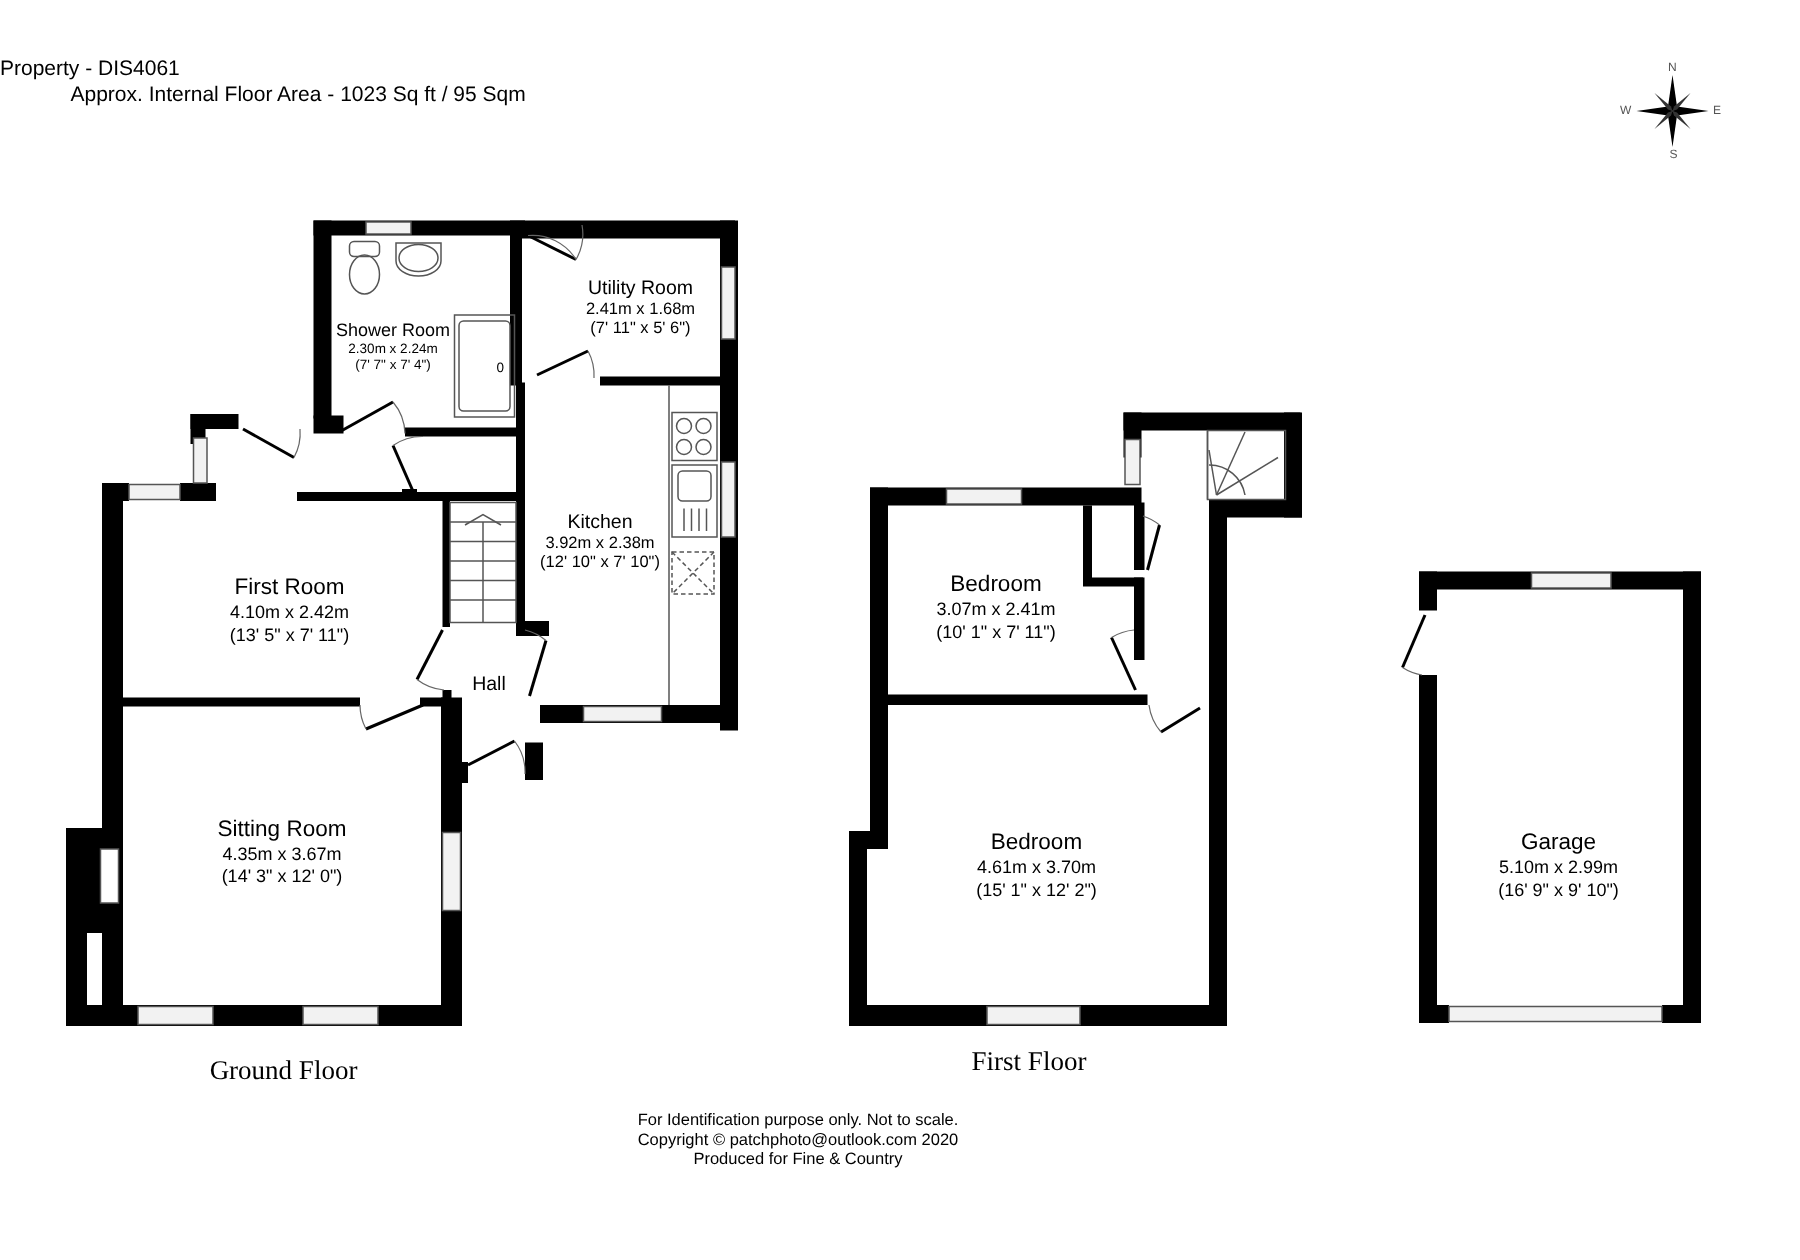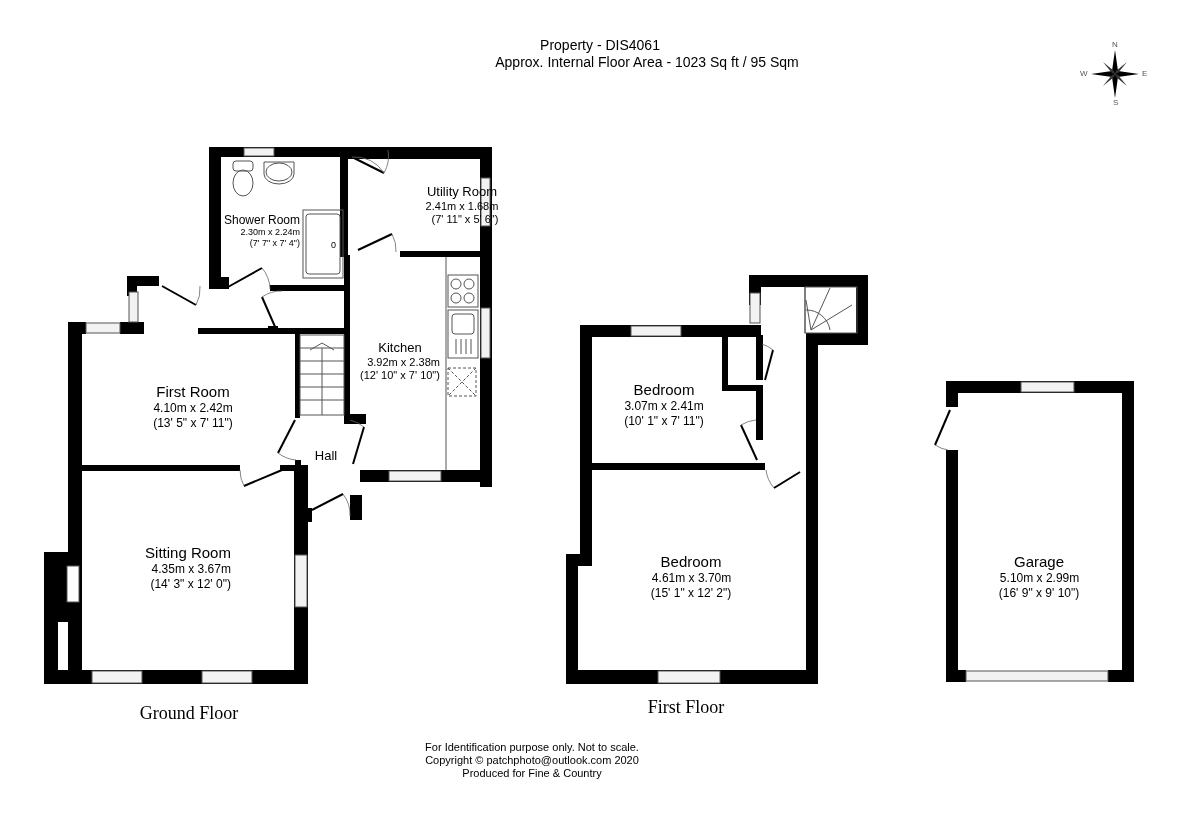--- a/index.html
+++ b/index.html
@@ -1,25 +1,25 @@
 <!DOCTYPE html>
 <html><head>
 <meta charset="utf-8">
 <style>
   html, body { margin:0; padding:0; background:#ffffff; }
   body { width:1200px; height:840px; position:relative; overflow:hidden; font-family:"Liberation Sans", sans-serif; color:#000; }
-  .title { position:absolute; left:0; width:1200px; text-align:center; font-size:14px; line-height:17px; }
+  .title { position:absolute; left:0; width:1200px; text-align:left; font-size:14px; line-height:17px; }
   .title1 { top:37px; }
   .title2 { top:54px;padding-left:47px; }
   svg.plan { position:absolute; left:0; top:0; }
   .lbl { position:absolute; text-align:center; transform:translateX(-50%); white-space:nowrap; }
   .rname { font-size:15px; line-height:18px; }
   .rname.sm { font-size:12px; line-height:14px; }
   .rname.md { font-size:13px; line-height:16px; }
-  .rdim { font-size:12px; line-height:15px;text-align:right; }
+  .rdim { font-size:12px; line-height:15px; }
   .rdim.sm { font-size:9px; line-height:11px; }
   .rdim.md { font-size:11px; line-height:13px; }
   .floor-label { position:absolute; font-size:18px; transform:translateX(-50%);font-family:Liberation Serif, serif; }
   .footer { position:absolute; left:0; width:1064px; top:741px; text-align:center; font-size:11px; line-height:13px; }
   .compass { position:absolute; left:1080px; top:40px; width:70px; height:70px; }
   .cl { position:absolute; font-size:8px; color:#555; }
 </style>
 </head>
 <body>
 
@@ -205,21 +205,21 @@
     <rect x="67" y="566" width="12" height="36" fill="#fff"></rect>
   </g>
   <text x="331" y="248" font-size="9" font-family="Liberation Sans, sans-serif" fill="#000">0</text>
 </svg>
 
 <div class="lbl" style="left:262px;top:213px;">
   <div class="rname sm">Shower Room</div>
   <div class="rdim sm">2.30m x 2.24m</div>
   <div class="rdim sm">(7' 7" x 7' 4")</div>
 </div>
-<div class="lbl" style="left:427px;top:184px;margin-left:35px;">
+<div class="lbl" style="left:427px;top:184px;">
   <div class="rname md">Utility Room</div>
   <div class="rdim md">2.41m x 1.68m</div>
   <div class="rdim md">(7' 11" x 5' 6")</div>
 </div>
 <div class="lbl" style="left:400px;top:340px;">
   <div class="rname md">Kitchen</div>
   <div class="rdim md">3.92m x 2.38m</div>
   <div class="rdim md">(12' 10" x 7' 10")</div>
 </div>
 <div class="lbl" style="left:193px;top:383px;">

